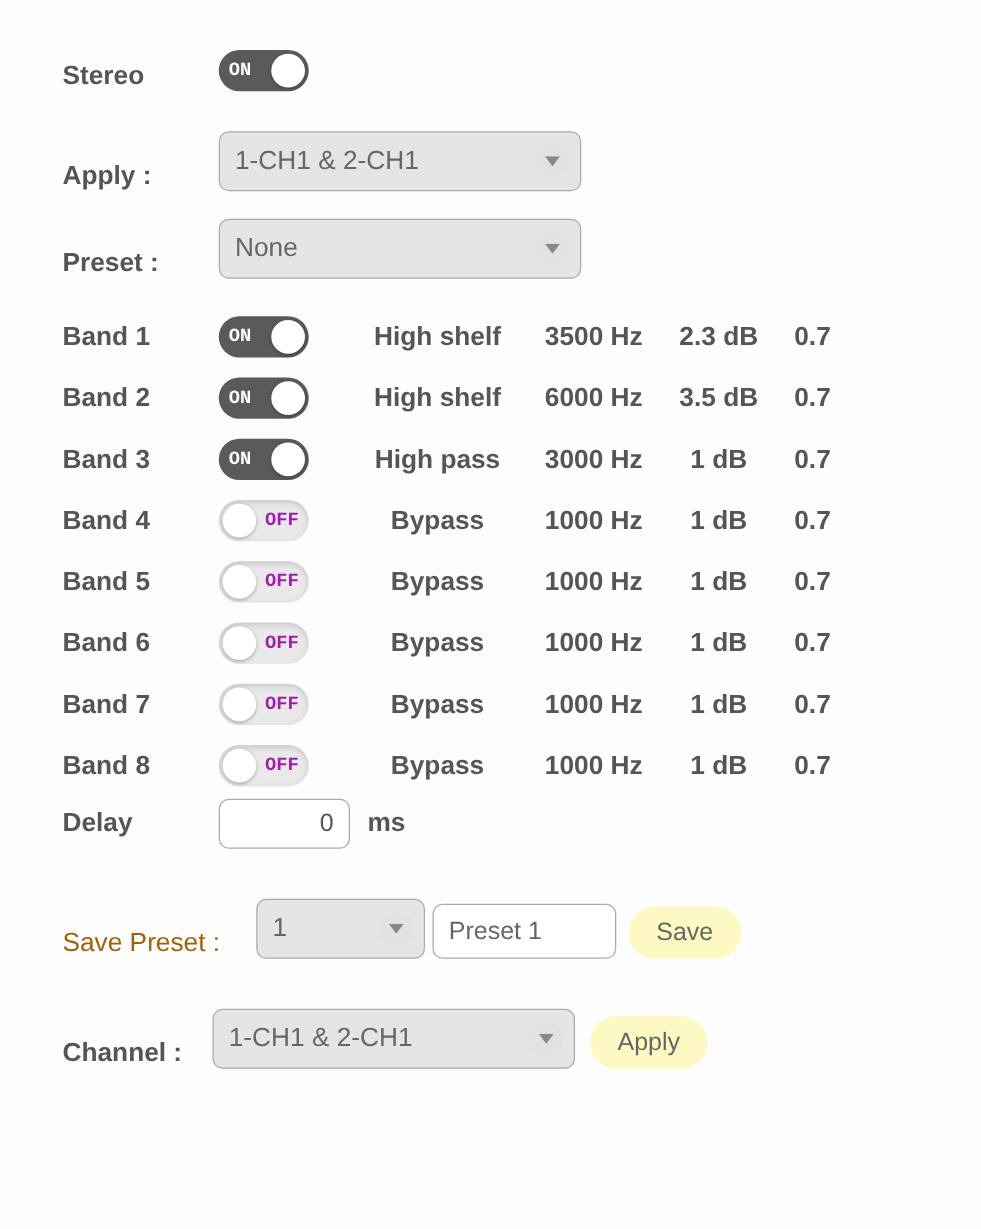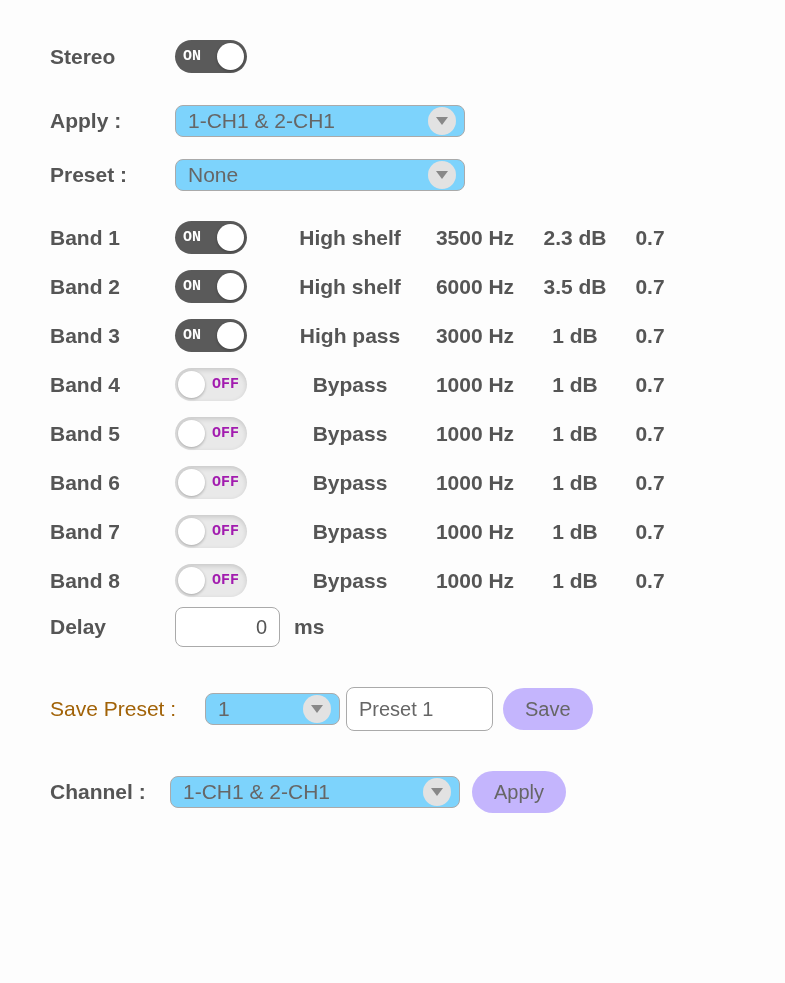--- a/index.html
+++ b/index.html
@@ -7,21 +7,21 @@
     margin: 0;
     padding: 40px 50px;
     font-family: "Trebuchet MS", "Lucida Grande", Verdana, sans-serif;
     font-size: 21px;
     color: #5a5a5a;
     background: #fdfdfd;
     width: 785px;
   }
   .row {
     display: flex;
-    align-items: center;
+    align-items: flex-end;
     margin-bottom: 22px;
   }
   .label-col {
     width: 125px;
     flex-shrink: 0;
     font-weight: 600;
     color: #555;
   }
   
   .toggle {
@@ -57,26 +57,26 @@
     position: absolute;
     top: 3px;
     box-shadow: 0 1px 3px rgba(0,0,0,0.3);
   }
   .toggle.on .knob { right: 3px; }
   .toggle.off .knob { left: 3px; }
   
   .select {
     border: 1px solid #aaa;
     border-radius: 8px;
-    height: 32px;
+    height: 48px;
     display: flex;
     align-items: center;
     padding: 0 12px;
     position: relative;
-    background: #7dd3fc;
+    background: #e5e5e5;
     color: #666;
     cursor: pointer;
   }
   .select .caret {
     position: absolute;
     right: 8px;
     top: 50%;
     transform: translateY(-50%);
     width: 28px;
     height: 28px;
@@ -122,21 +122,21 @@
     height: 44px;
     border: 1px solid #aaa;
     border-radius: 8px;
     padding: 0 12px;
     font-size: 20px;
     color: #666;
     font-family: inherit;
     background:#fff;
   }
   .pill-btn {
-    background: #c4b5fd;
+    background: #fef9c3;
     border: none;
     border-radius: 22px;
     height: 42px;
     padding: 0 22px;
     font-size: 20px;
     color: #666;
     font-family: inherit;
     cursor: pointer;
   }
 </style>

